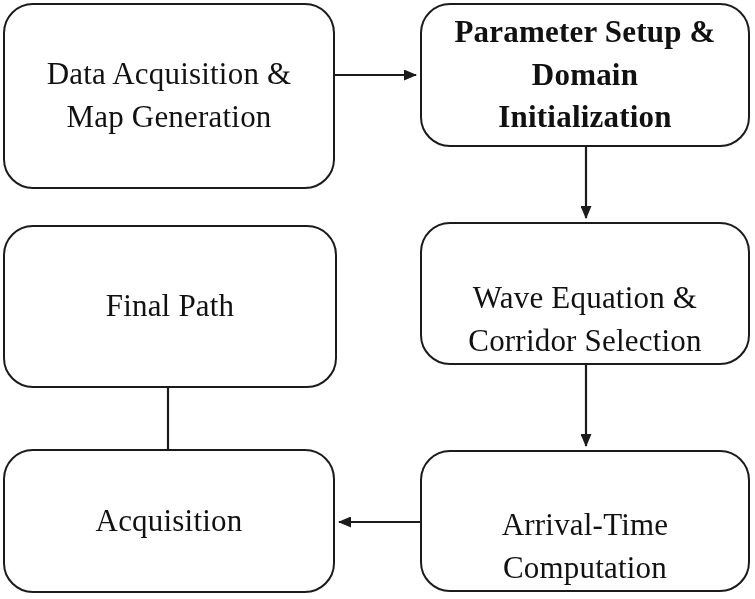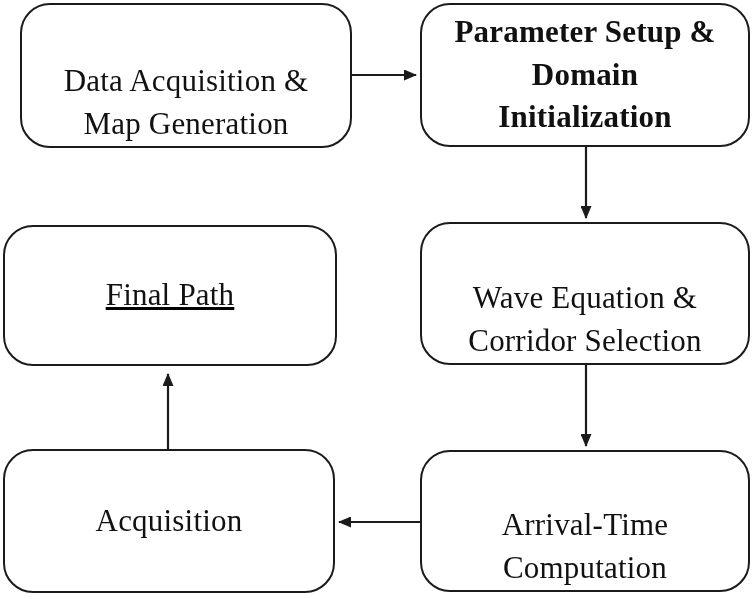--- a/index.html
+++ b/index.html
@@ -35,25 +35,25 @@
     text-align: center;
   }
   .node .label {
     white-space: pre-line;
     font-size: 31px;
     line-height: 1.38;
     color: #111111;
     letter-spacing: 0.2px;
   }
   
-  #n-data-acquisition { left: 20px;   top: 3px;   width: 332px; height: 145px; align-items: flex-end; }
+  #n-data-acquisition { left: 3px;   top: 3px;   width: 332px; height: 186px; }
   #n-parameter-setup  { left: 420px; top: 3px;   width: 330px; height: 144px; font-weight: bold; }
   #n-wave-equation    { left: 420px; top: 222px; width: 330px; height: 143px; align-items: flex-end; }
   #n-arrival-time     { left: 420px; top: 450px; width: 330px; height: 142px; align-items: flex-end; }
-  #n-final-path       { left: 3px;   top: 225px; width: 334px; height: 141px; text-decoration: underline; }
+  #n-final-path       { left: 3px;   top: 225px; width: 334px; height: 163px; }
   #n-backtracking     { left: 3px;   top: 449px; width: 332px; height: 144px; }
 </style>
 </head>
 <body>
 
 <div class="canvas">
 
   <svg class="arrows" width="755" height="599" viewBox="0 0 755 599" xmlns="http://www.w3.org/2000/svg">
     <defs>
       <marker id="ah" markerUnits="userSpaceOnUse" markerWidth="14" markerHeight="11" refX="12" refY="5.5" orient="auto">

